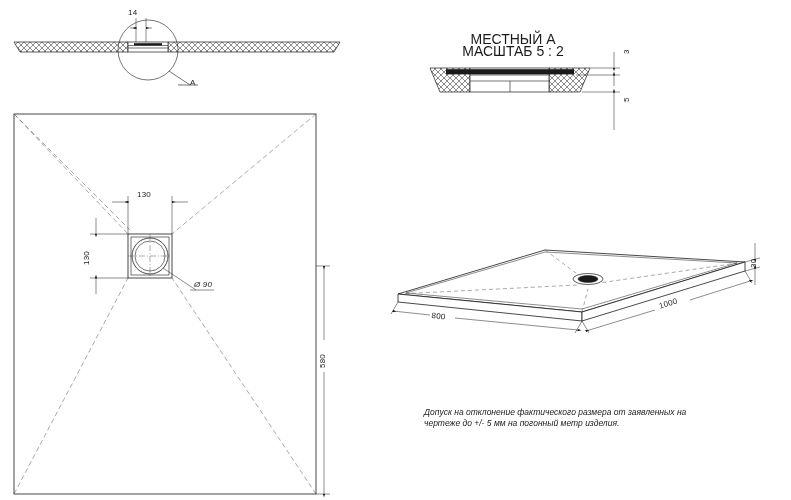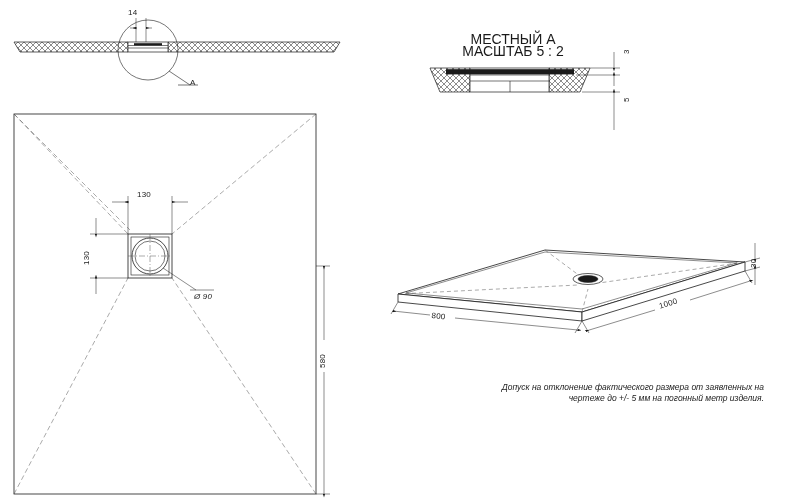--- a/index.html
+++ b/index.html
@@ -229,21 +229,21 @@
 <div class="lbl" style="left:190px; top:78px;">A</div>
 
 <div class="title-block" style="left:438px; top:30px; width:150px;">МЕСТНЫЙ А</div>
 <div class="title-block" style="left:438px; top:42px; width:150px;">МАСШТАБ 5 : 2</div>
 
 <div class="lbl vert" style="left:622px; top:54px;">3</div>
 <div class="lbl vert" style="left:622px; top:102px;">5</div>
 
 <div class="lbl center" style="left:137px; top:190px; width:26px;">130</div>
 <div class="lbl vert" style="left:82px; top:265px;">130</div>
-<div class="lbl" style="left:194px; top:292px;font-style:italic;">Ø 90</div>
+<div class="lbl" style="left:194px; top:280px;font-style:italic;">Ø 90</div>
 <div class="lbl vert" style="left:318px; top:368px;">580</div>
 
 <div class="lbl" style="left:432px; top:311px; transform-origin:left top; transform:rotate(6deg);">800</div>
 <div class="lbl" style="left:658px; top:302px; transform-origin:left top; transform:rotate(-17deg);">1000</div>
 <div class="lbl vert" style="left:749px; top:268px;">30</div>
 
-<div class="note" style="left:424px; top:382px; width:340px;text-align:right;">Допуск на отклонение фактического размера от заявленных на
+<div class="note" style="left:424px; top:407px; width:340px;">Допуск на отклонение фактического размера от заявленных на
 чертеже до +/- 5 мм на погонный метр изделия.</div>
 
 </body></html>

